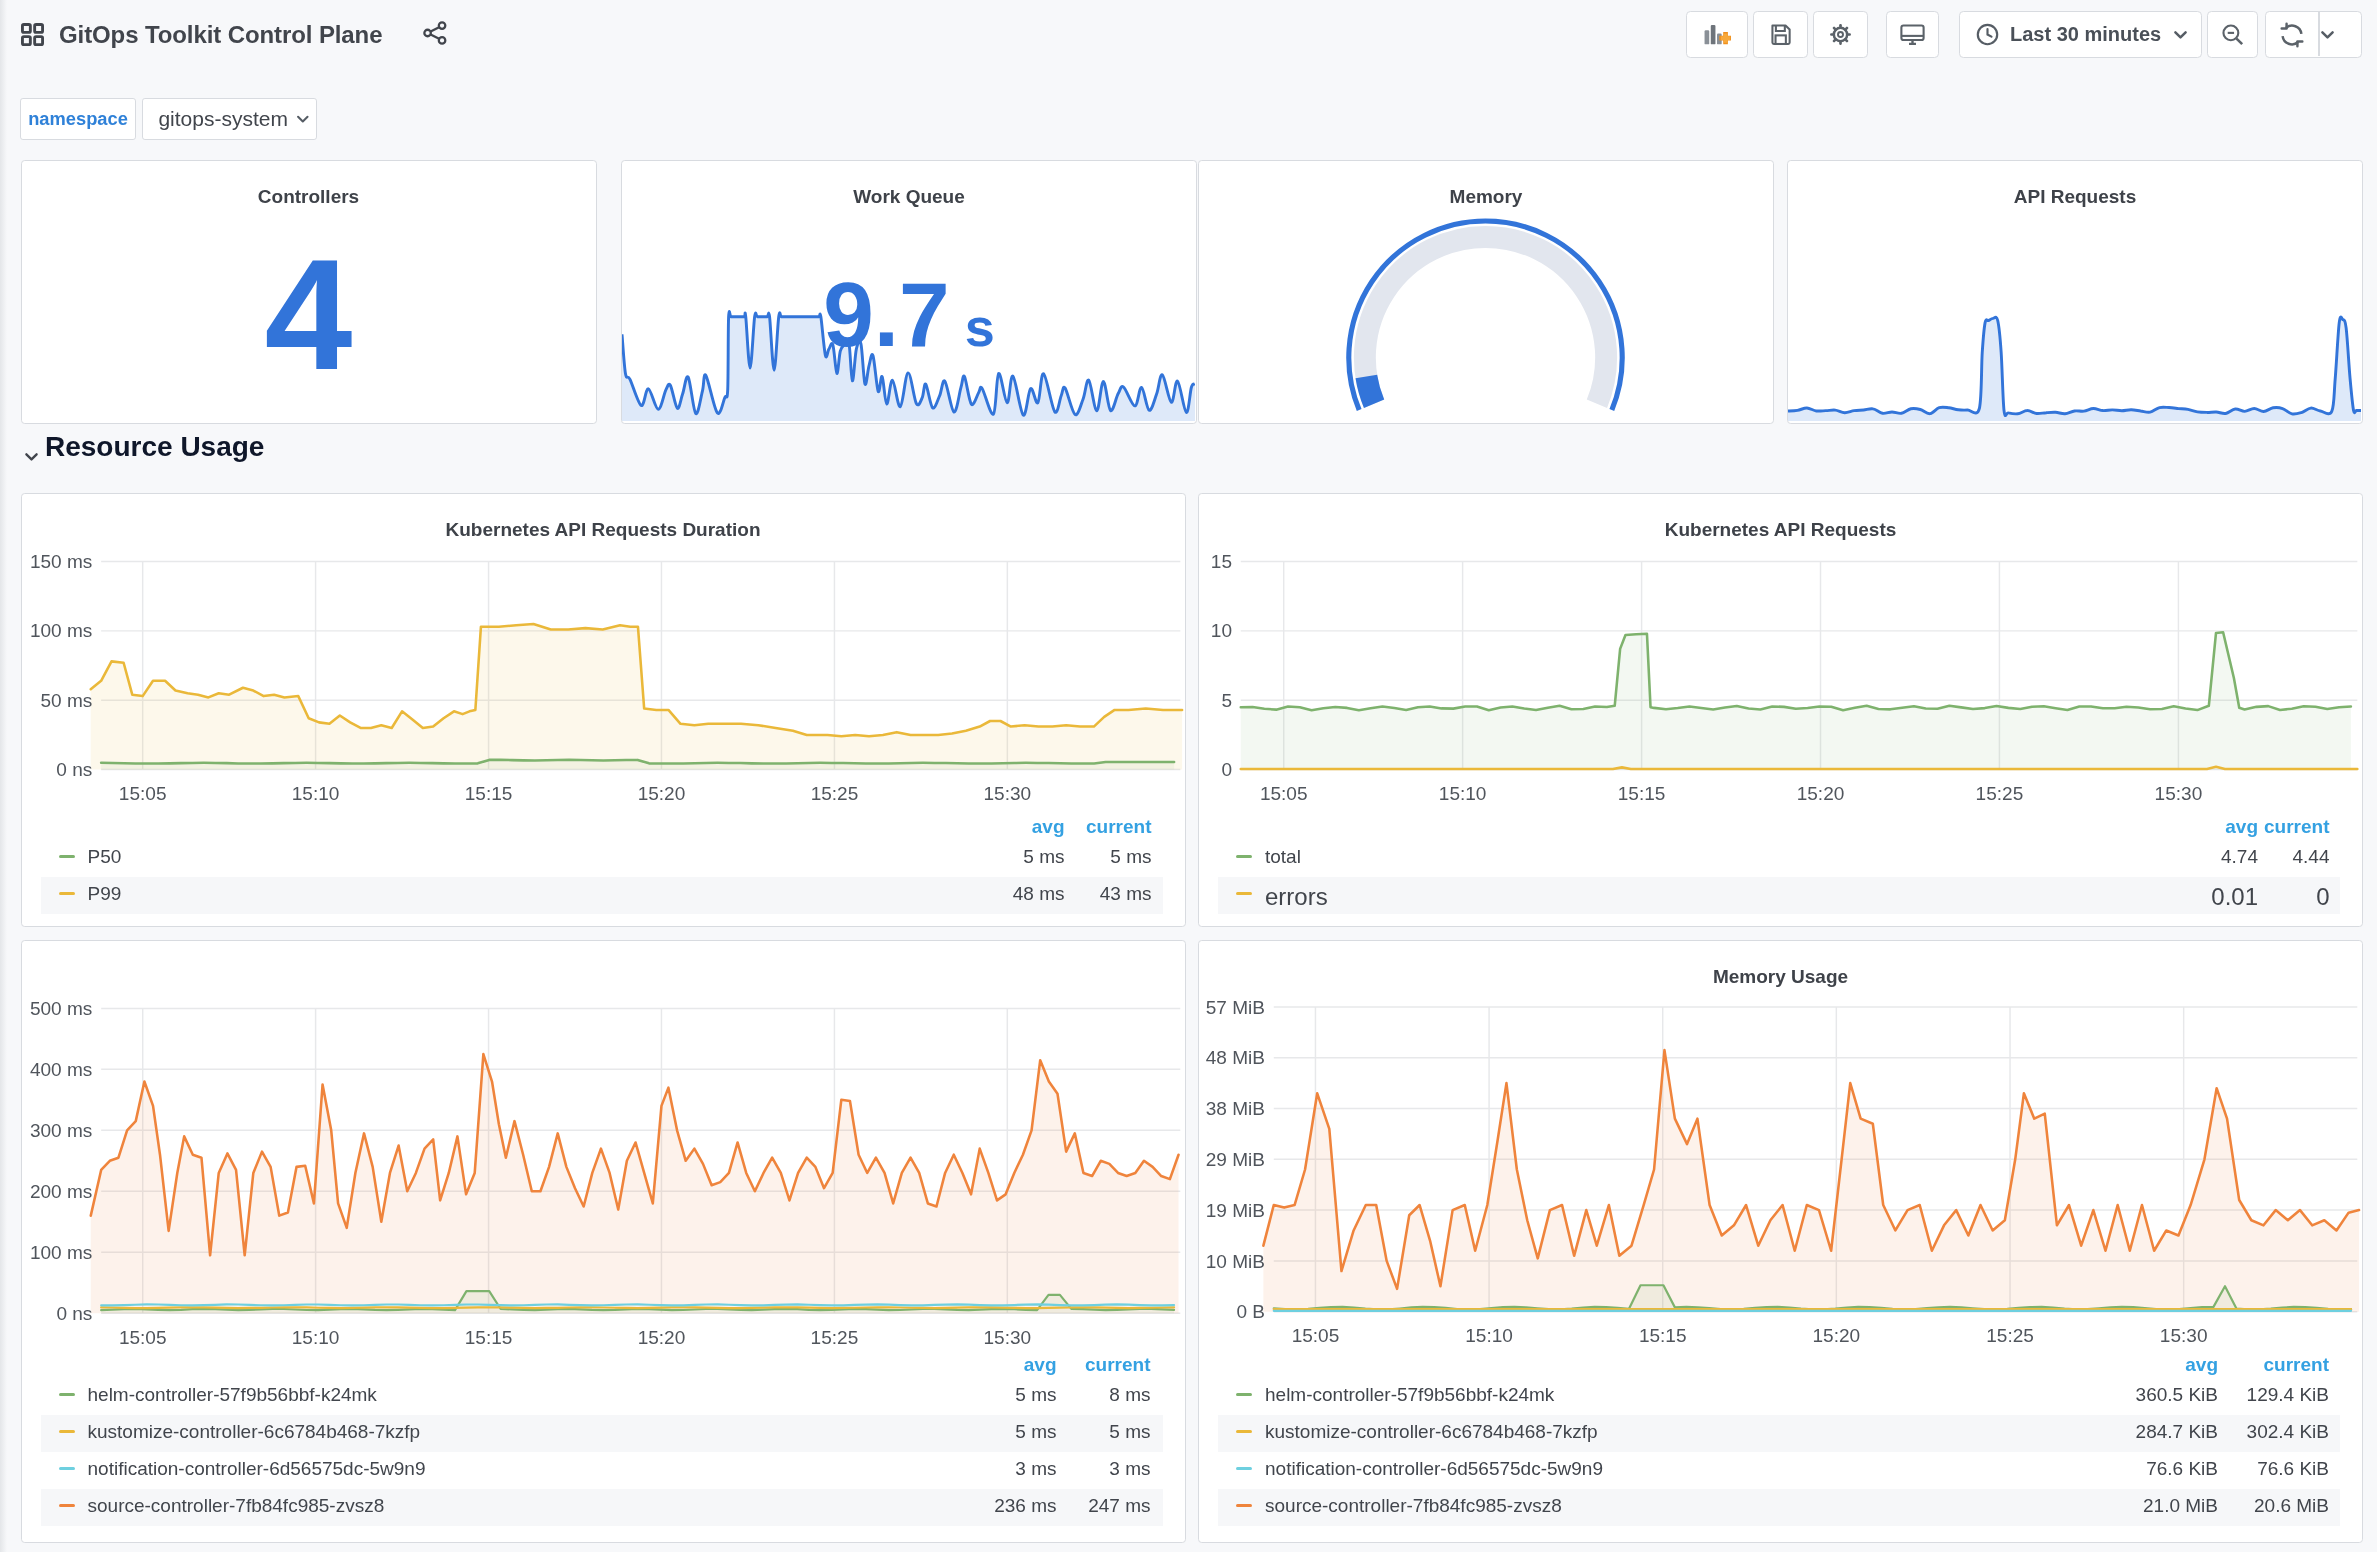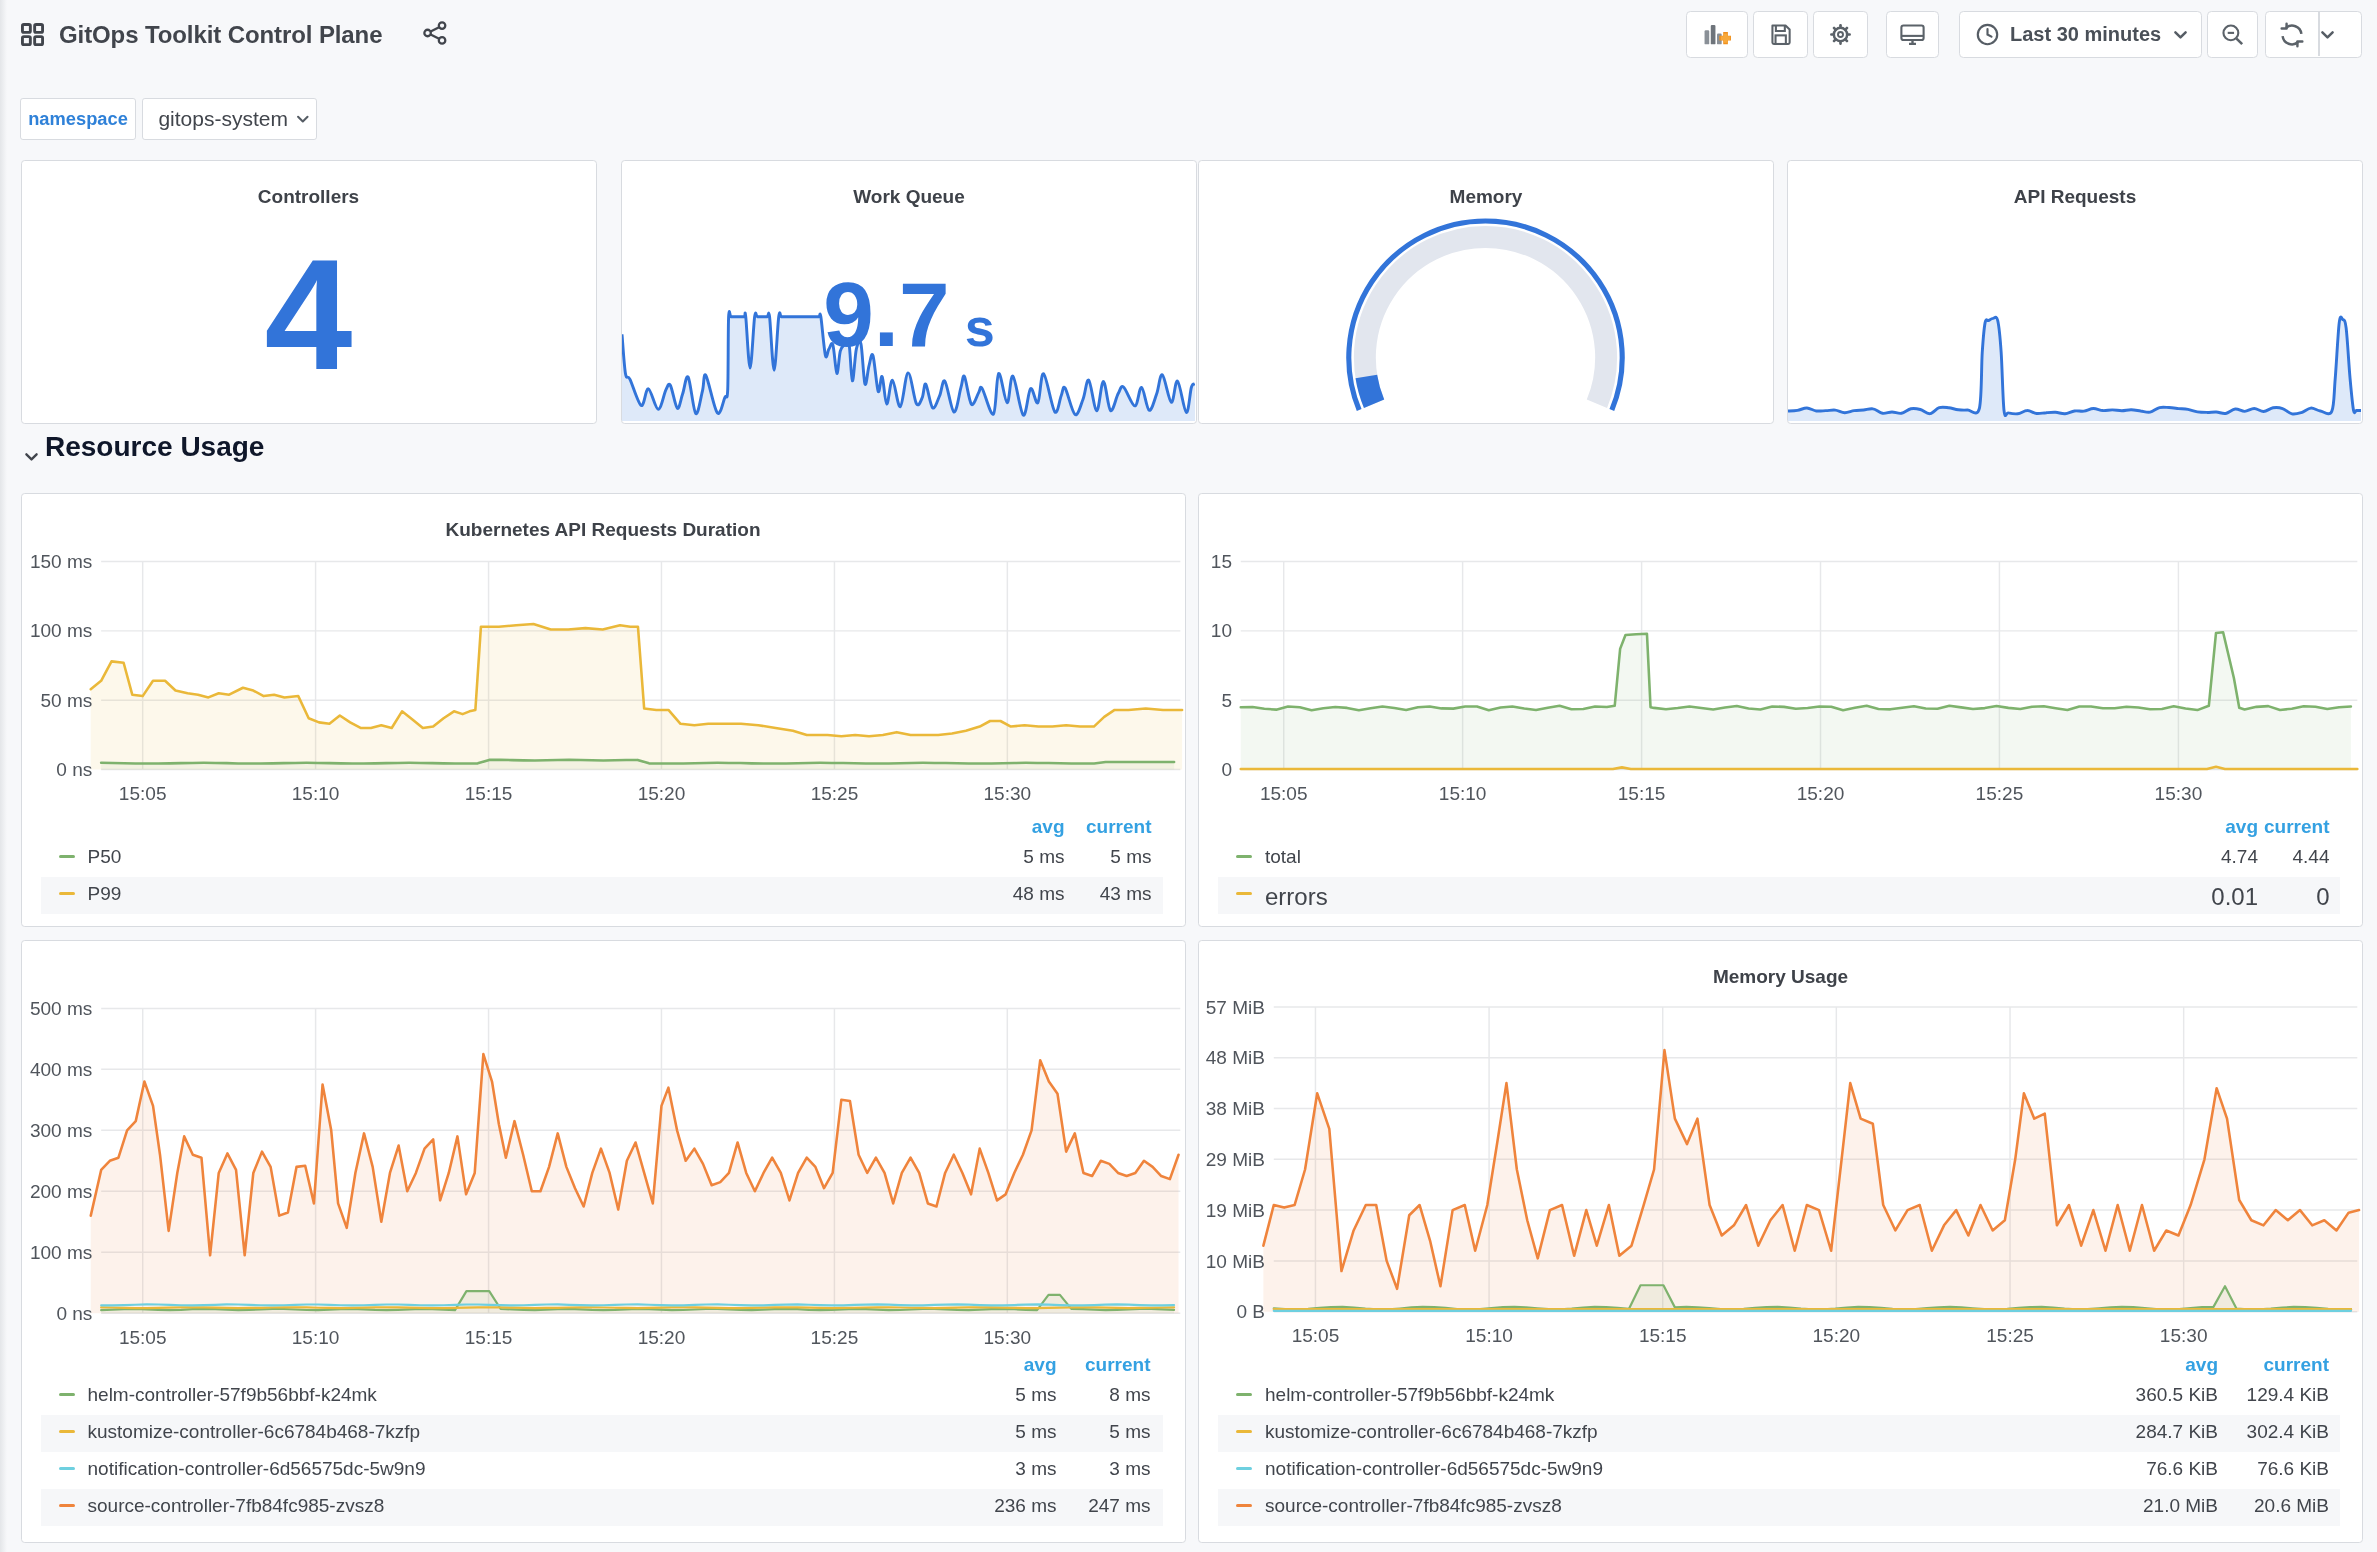--- a/index.html
+++ b/index.html
@@ -178,20 +178,21 @@
       <div style="position:absolute;left:19px;top:64px;height:37px;width:1122px;background:#f6f7f9;"></div>
       <div style="position:relative;height:37px;font-size:19px;color:#41454c;">
         <span style="position:absolute;left:37px;top:16px;width:16px;height:2.9px;border-radius:1.5px;background:#eab839;"></span>
         <span style="position:absolute;left:66px;top:7.3px;">P99</span>
         <span style="position:absolute;right:119px;top:7.3px;">48 ms</span>
         <span style="position:absolute;right:32px;top:7.3px;">43 ms</span>
       </div>
     </div>
   </div>
 <div class="panel" style="left:1198px;top:493px;width:1165px;height:434px;">
+    <div class="ptitle">Kubernetes API Requests</div>
     <div style="position:absolute;left:0;top:0;"><svg width="1162" height="431" viewBox="0 0 1586 588" xmlns="http://www.w3.org/2000/svg">
         <line x1="57" y1="92.0" x2="1581" y2="92.0" stroke="#e7e8ea" stroke-width="2"></line>
         <line x1="57" y1="186.7" x2="1581" y2="186.7" stroke="#e7e8ea" stroke-width="2"></line>
         <line x1="57" y1="281.3" x2="1581" y2="281.3" stroke="#e7e8ea" stroke-width="2"></line>
         <line x1="57" y1="376.0" x2="1581" y2="376.0" stroke="#e7e8ea" stroke-width="2"></line>
         <line x1="115.6" y1="92" x2="115.6" y2="376" stroke="#e7e8ea" stroke-width="2"></line>
         <line x1="359.8" y1="92" x2="359.8" y2="376" stroke="#e7e8ea" stroke-width="2"></line>
         <line x1="604.1" y1="92" x2="604.1" y2="376" stroke="#e7e8ea" stroke-width="2"></line>
         <line x1="848.3" y1="92" x2="848.3" y2="376" stroke="#e7e8ea" stroke-width="2"></line>
         <line x1="1092.5" y1="92" x2="1092.5" y2="376" stroke="#e7e8ea" stroke-width="2"></line>

